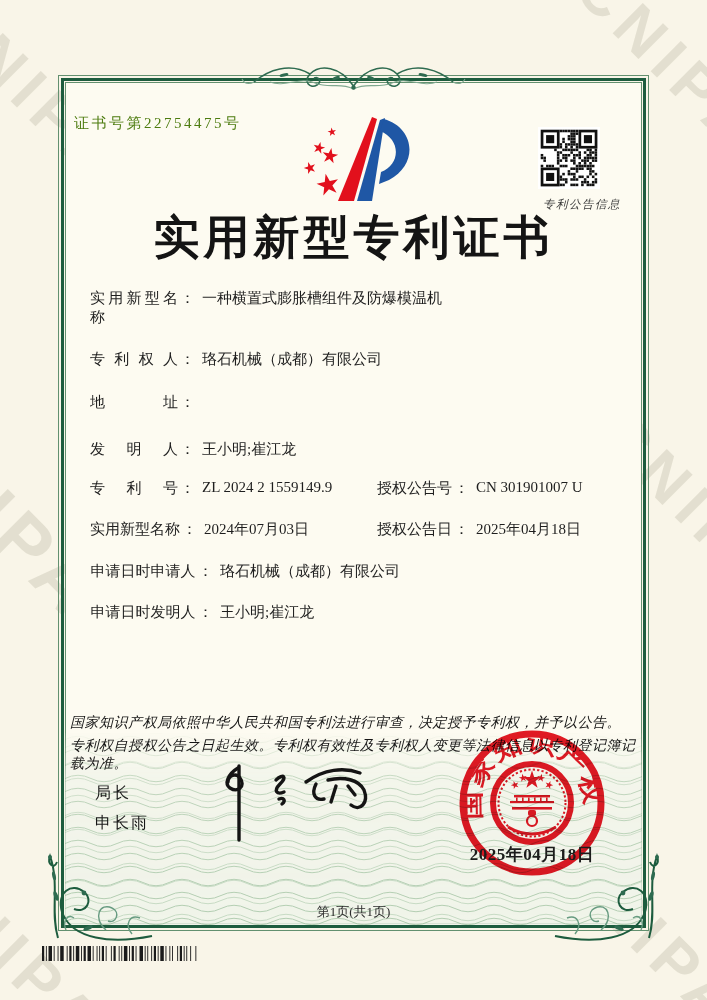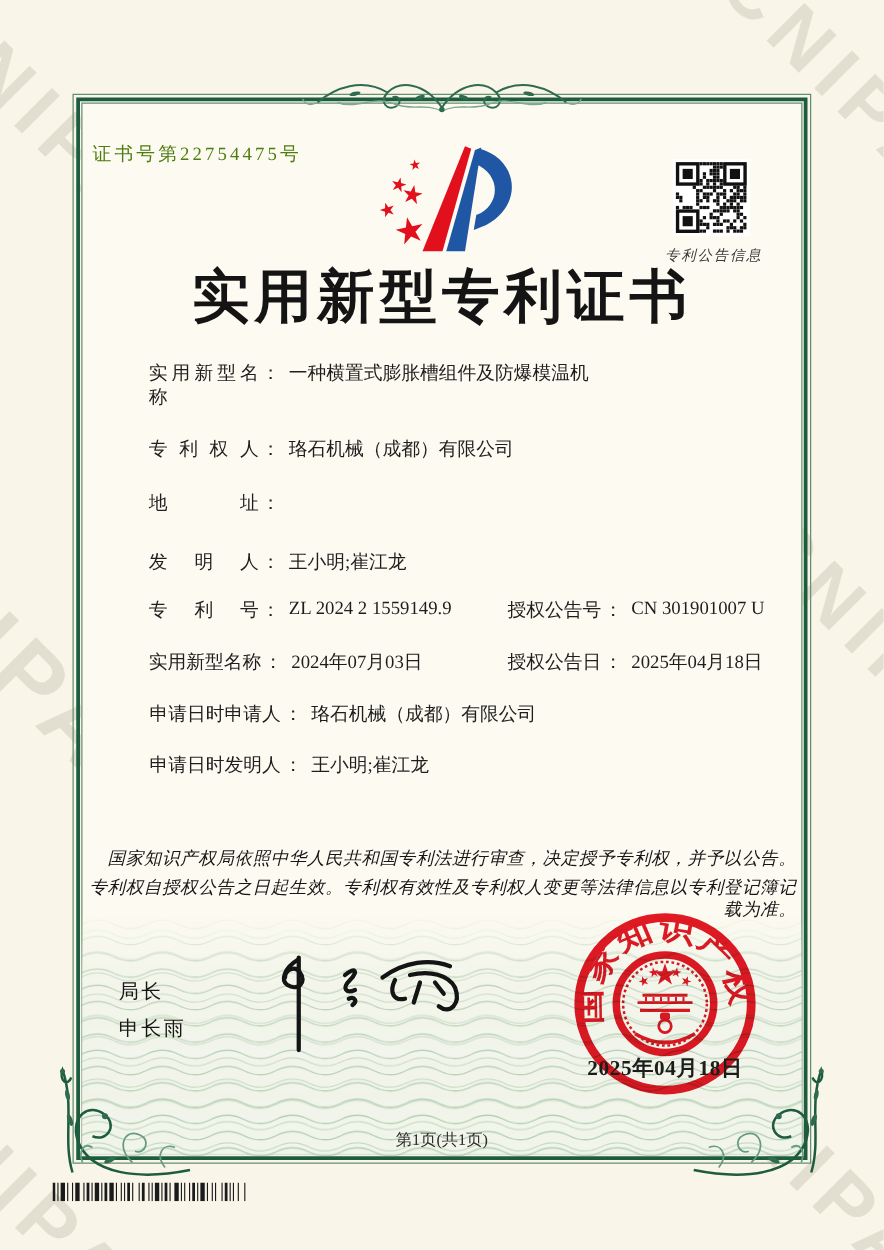--- a/index.html
+++ b/index.html
@@ -20,39 +20,39 @@
   .frame-in  { border:1px solid #63906f; height:100%; background:#fdfbf1; }
 
   .band { position:absolute; left:65px; top:733px; z-index:1; }
 
   .orn { position:absolute; z-index:2; }
 
   .cert-no { position:absolute; left:74px; top:114px; font-size:15px; letter-spacing:2.5px;
              color:#4d7c0f; z-index:3; }
 
   .qr-wrap { position:absolute; left:538px; top:127px; z-index:3; }
-  .qr-caption { position:absolute; left:521px; top:197px; width:100px; text-align:center;
+  .qr-caption { position:absolute; left:521px; top:197px; width:100px; text-align:right;
                 font-size:11.5px; letter-spacing:1.5px; color:#3a3a3a; z-index:3; font-style:italic; }
 
   .logo { position:absolute; left:288px; top:103px; z-index:3; }
 
   .title { position:absolute; left:63px; top:207px; width:581px; text-align:center;
            font-size:46px; font-weight:700; letter-spacing:4px; color:#141414; z-index:3; }
 
-  .field { position:absolute; left:90px; font-size:15px; color:#1e1e1e; display:flex; z-index:3;margin-left:29px; }
+  .field { position:absolute; left:90px; font-size:15px; color:#1e1e1e; display:flex; z-index:3; }
   .lbl  { display:inline-block; width:88px; text-align:justify; text-align-last:justify; }
   .lbl.plain { width:auto; text-align:center; text-align-last:auto; }
   .lbl.w7 { width:106px; text-align:center; text-align-last:auto; }
   .colon { margin:0 7px 0 2px; }
   .val { color:#1e1e1e; }
   .val.wrap { width:378px; line-height:22px; }
   .field.col2 { left:377px; }
 
-  .statement { position:absolute; left:70px; width:567px; text-align:right; font-size:14px;
-               color:#161616; z-index:3; font-style:italic; letter-spacing:0.5px; }
+  .statement { position:absolute; left:70px; width:567px; text-align:left; font-size:14px;
+               color:#161616; z-index:3; font-style:italic; letter-spacing:0.5px;margin-top:36px; }
 
   .issuer-title { position:absolute; left:95px; top:783px; font-size:16px; color:#171717;
                   font-family:"Liberation Sans","DejaVu Sans",sans-serif; z-index:3; letter-spacing:2px; }
   .issuer-name  { position:absolute; left:95px; top:813px; font-size:16px; color:#171717;
                   font-family:"Liberation Sans","DejaVu Sans",sans-serif; z-index:3; letter-spacing:2px; }
 
   .sig { position:absolute; left:218px; top:758px; z-index:4; }
 
   .seal { position:absolute; left:458px; top:729px; z-index:5; mix-blend-mode:multiply; opacity:.96; }
   .seal-date { font-size:17px; font-weight:600; fill:#141414; letter-spacing:0.5px; }

